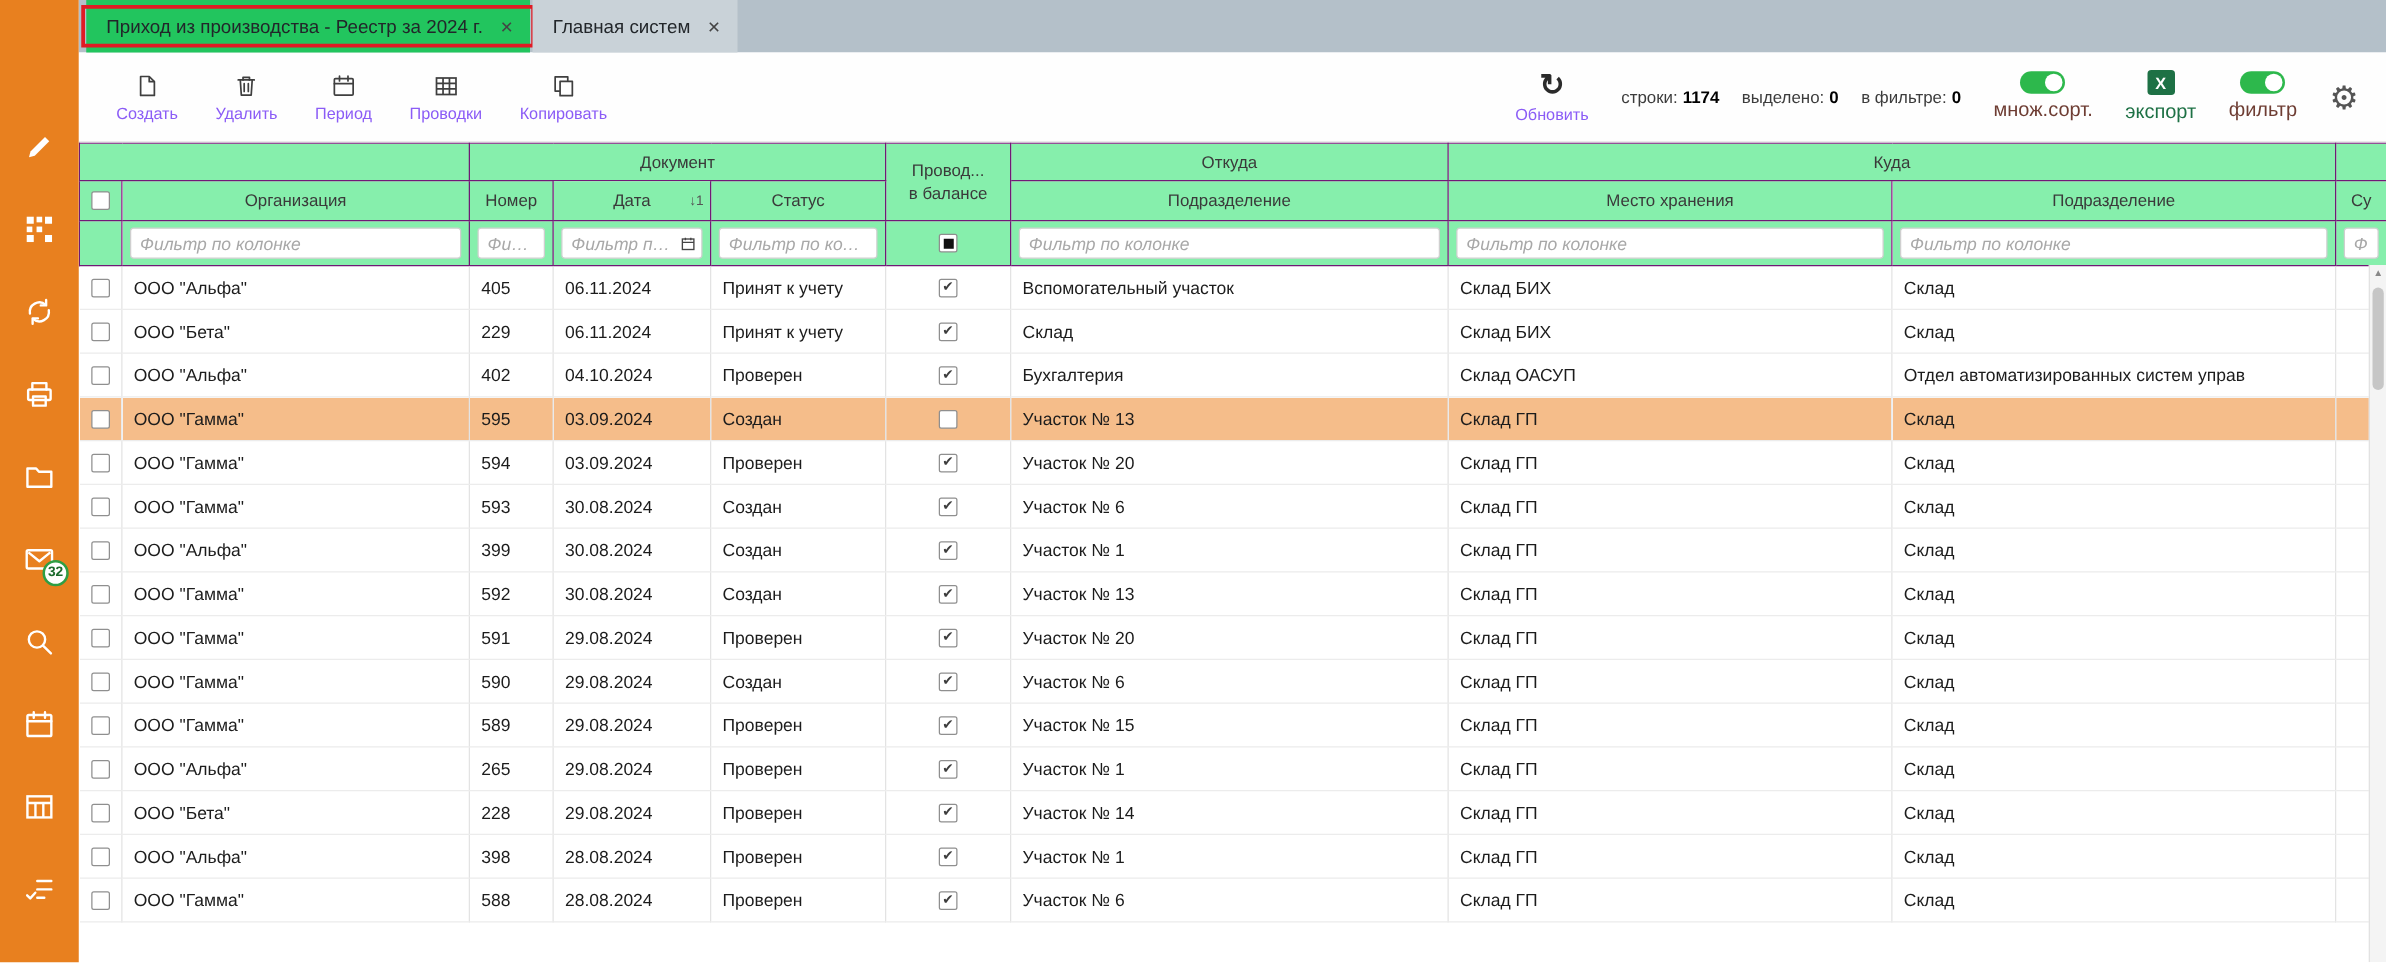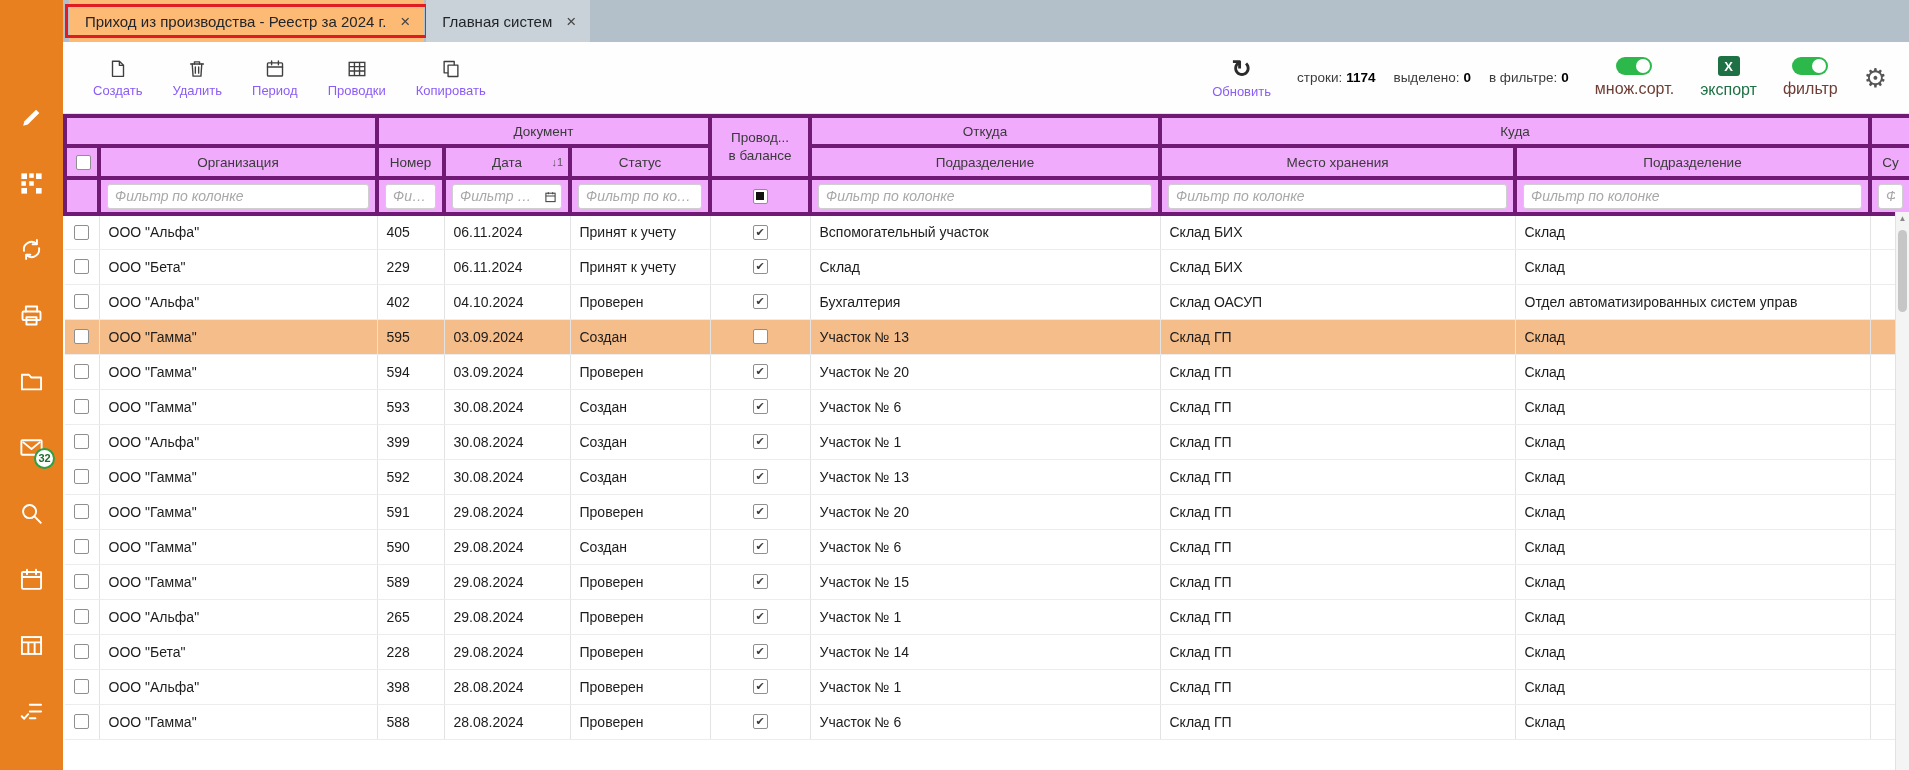--- a/index.html
+++ b/index.html
@@ -32,21 +32,21 @@
   .main { flex: 1; display: flex; flex-direction: column; height: 100%; overflow: hidden; }
 
   
   .tabbar { height: 42px; flex: none; background: #b4c0c9; display: flex; align-items: stretch; padding-left: 6px; }
   .tab {
     display: flex; align-items: center; gap: 14px;
     padding: 0 14px 0 16px; margin-right: 2px;
     background: #c9d2d8; font-size: 15px; color: #22262a;
     position: relative; cursor: pointer; white-space: nowrap;
   }
-  .tab.active { background: #fdba74; }
+  .tab.active { background: #22c55e; }
   .tab-close { font-size: 17px; color: #444; line-height: 1; cursor: pointer; }
   .annotation {
     position: absolute; left: -4px; right: -4px; top: 4px; bottom: 4px;
     border: 3px solid #e01b24; pointer-events: none;
   }
 
   
   .toolbar {
     height: 72px; flex: none; background: #fefefe;
     border-bottom: 1px solid #e4e4e4;
@@ -77,21 +77,21 @@
     height: 36px; flex: none; display: flex; align-items: center;
     padding-left: 12px; font-style: italic; font-size: 14px; color: #4a4a4a;
     background: #fbfbfb; border-bottom: 1px solid #e6e6e6;
   }
 
   
   .gridwrap { position: relative; flex: 1; overflow: hidden; }
   table.grid { border-collapse: collapse; table-layout: fixed; width: 1846px; }
   .grid th, .grid td { padding: 0 9px; overflow: hidden; white-space: nowrap; text-align: left; }
   .grid thead th {
-    background: #f0abfc; border: 4px solid #701a75;
+    background: #86efac; border: 1px solid #701a75;
     font-weight: 400; font-size: 13.5px; color: #3a3a3a;
   }
   .h-group th { height: 30px; text-align: center; }
   .h-cols th { height: 32px; text-align: center; }
   .h-filter th { height: 36px; background: #f7f7f7; padding: 0 6px; }
   th.posted-h { vertical-align: middle; text-align: center; }
   .posted-h span { display: block; line-height: 1.3; }
   .th-date { position: relative; }
   .sort { position: absolute; right: 5px; top: 50%; transform: translateY(-50%); font-size: 11px; color: #555; }
 

